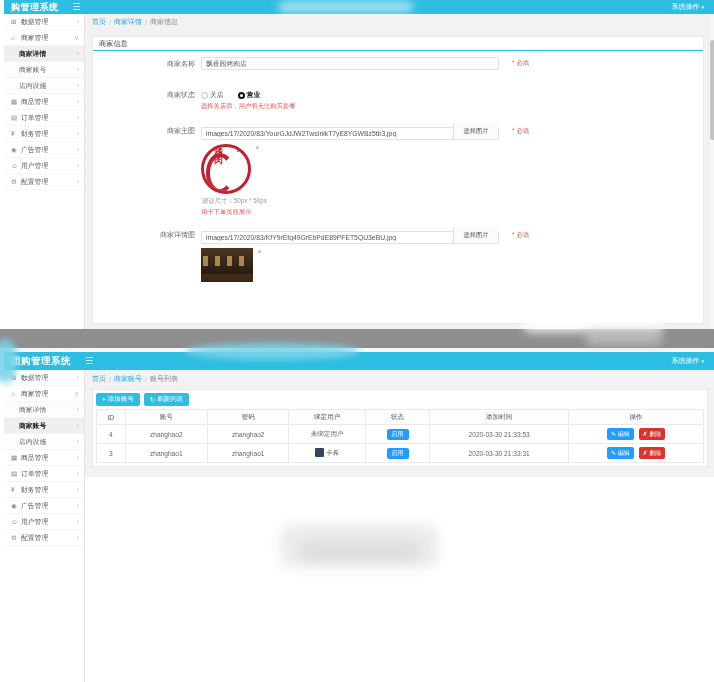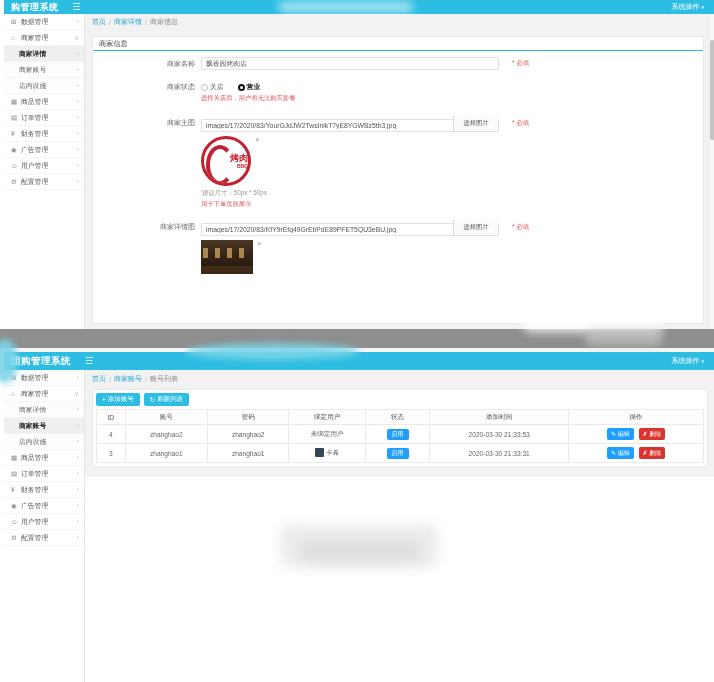--- a/index.html
+++ b/index.html
@@ -34,37 +34,37 @@
   
   .main{position:absolute;left:81px;top:14px;right:0;bottom:0;background:#f2f2f2;}
   #shot2 .main{top:18px;height:107px;bottom:auto;width:633px;}
   .crumbs{position:absolute;left:7px;top:3px;font-size:7px;color:#999;display:flex;gap:3px;align-items:center;}
   .crumb-link{color:#2aa4d6;cursor:pointer;}
   .crumb-cur{color:#888;}
   
   .panel{position:absolute;left:7px;top:22px;width:612px;height:288px;background:#fff;border:1px solid #e9e9e9;box-sizing:border-box;}
   .panel-hd{height:13px;line-height:13px;padding-left:6px;font-size:7.2px;color:#444;border-bottom:1px solid #2ebde2;}
   .panel-bd{padding:6px 0 0 4px;}
-  .frow{display:flex;align-items:center;margin-bottom:12px;}
+  .frow{display:flex;align-items:center;margin-bottom:20px;}
   .flabel{width:98px;text-align:right;margin-right:6px;font-size:7px;color:#666;white-space:nowrap;}
   .finput{width:298px;height:13px;border:1px solid #e0e0e0;border-radius:1px;font-size:6.8px;padding:0 4px;color:#555;box-sizing:border-box;background:#fff;font-family:inherit;}
   .finput.short{width:80px;}
   .req{margin-left:13px;font-size:6.5px;color:#e25555;white-space:nowrap;}
   .radiorow{margin-bottom:2px;margin-top:3px;}
   .radio{display:inline-block;width:7px;height:7px;border:1px solid #bbb;border-radius:50%;box-sizing:border-box;vertical-align:-1px;margin-right:2px;background:#fff;}
   .radio.sel{border:2px solid #111;}
   .rlabel{font-size:6.8px;color:#555;margin-right:14px;}
   .rlabel.sel{font-weight:bold;color:#222;}
   .note{margin-left:104px;font-size:6.3px;color:#e25555;margin-bottom:11px;}
   .filewrap{position:relative;width:298px;}
   .filewrap .finput{width:100%;padding-right:50px;}
   .filebtn{position:absolute;right:1px;top:1px;bottom:1px;width:44px;background:#fbfbfb;border-left:1px solid #ddd;font-size:6.3px;color:#555;display:flex;align-items:center;justify-content:center;cursor:pointer;}
   .pvline{margin-left:104px;display:flex;align-items:flex-start;margin-bottom:1px;}
   .closex{font-size:8px;color:#999;margin-left:4px;line-height:8px;cursor:pointer;}
-  .logo{width:50px;height:50px;border-radius:50%;border:3px solid #c22130;background:#fff;box-sizing:border-box;display:flex;flex-direction:column;align-items:flex-end;justify-content:center;position:relative;overflow:hidden;}
+  .logo{width:50px;height:50px;border-radius:50%;border:3px solid #c22130;background:#fff;box-sizing:border-box;display:flex;flex-direction:row;align-items:flex-start;justify-content:center;position:relative;overflow:hidden;}
   .logo:before{content:"";position:absolute;left:2px;top:6px;width:20px;height:32px;border-radius:50%;border:4px solid #c22130;border-right-color:transparent;}
   .logo-t1{font-size:9px;color:#c22130;font-weight:bold;line-height:9px;margin-left:10px;}
   .logo-t2{font-size:5px;color:#c22130;font-weight:bold;margin-left:10px;}
   .size-hint{margin-left:104px;font-size:6.3px;color:#9a9a9a;margin-top:3px;}
   .usage-hint{margin-left:104px;font-size:6.3px;color:#e25555;margin-top:2px;margin-bottom:9px;}
   .photo{width:52px;height:34px;background:linear-gradient(180deg,#4a3624 0%,#2a1d12 70%,#16100a 100%);position:relative;overflow:hidden;}
   .photo:before{content:"";position:absolute;left:2px;top:8px;right:2px;height:10px;background:repeating-linear-gradient(90deg,rgba(233,186,105,.65) 0 5px,rgba(0,0,0,0) 5px 12px);}
   .photo:after{content:"";position:absolute;left:0;bottom:0;right:0;height:8px;background:rgba(120,84,40,.35);}
   
   .scrolltrack{position:absolute;right:2px;top:14px;width:7px;height:315px;background:#f6f6f6;border-left:1px solid #ececec;}

